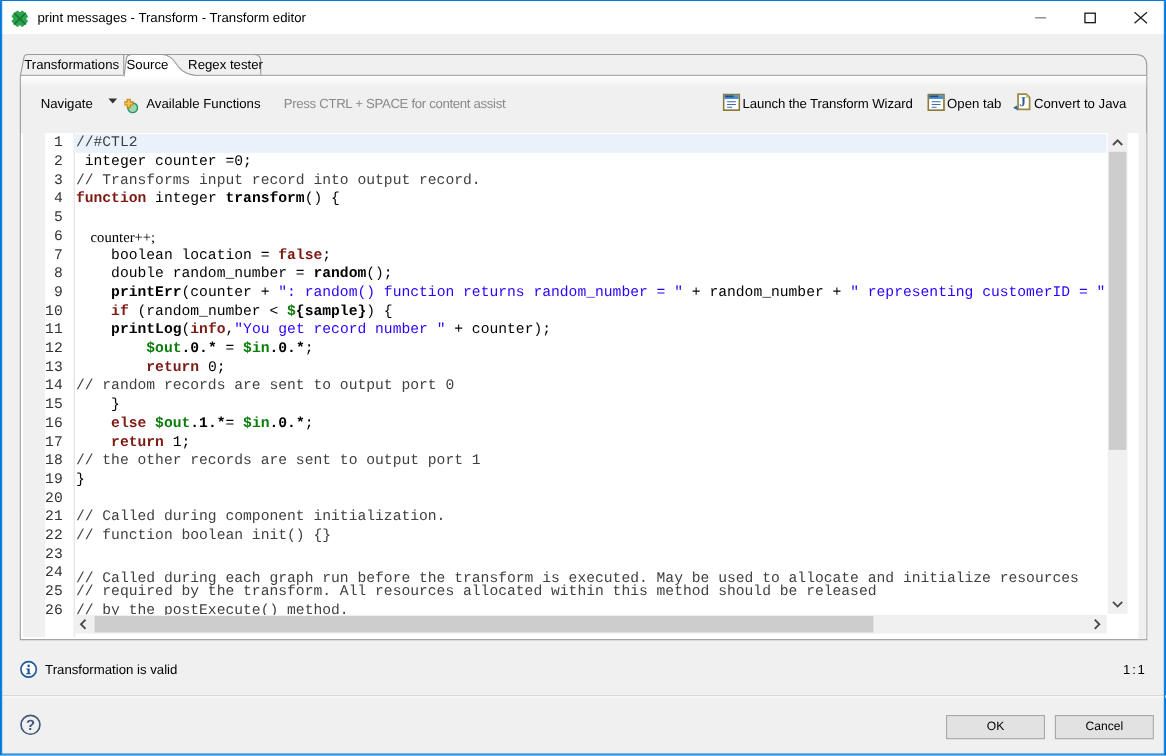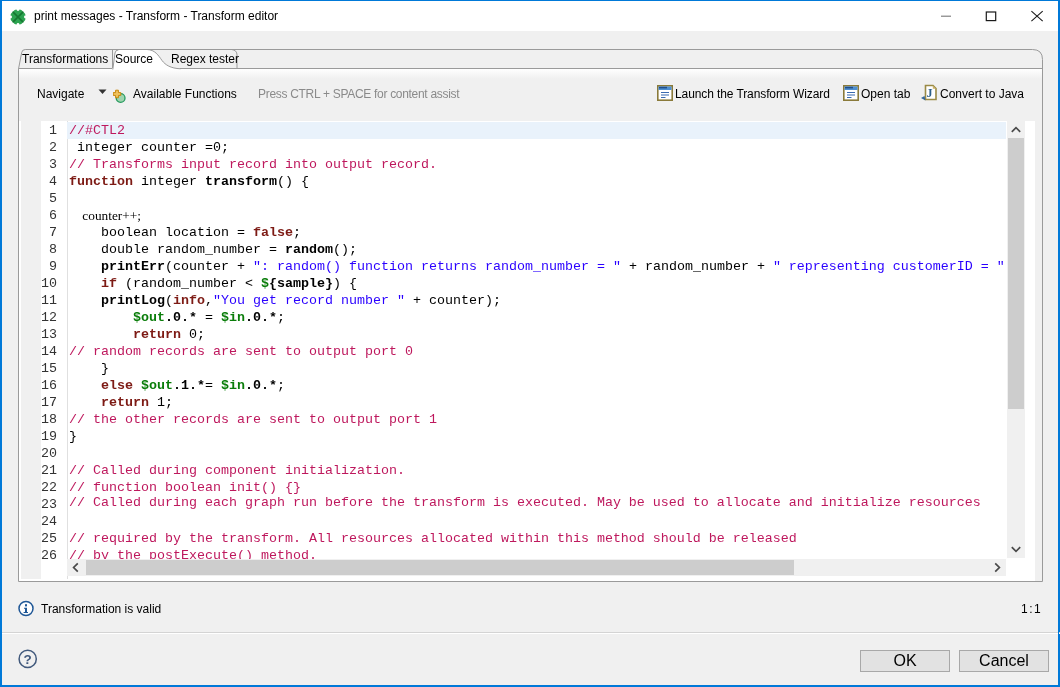--- a/index.html
+++ b/index.html
@@ -9,32 +9,32 @@
   background:#f0f0f0; border:1px solid #0079d8;
   font-family:"Liberation Sans", sans-serif; color:#000;
 }
 .abs { position:absolute; }
 #titlebar { left:0; top:0; width:1058px; height:30px; background:#fff; }
 #title { left:33px; top:8px; font-size:12px; color:#000; }
 .code, .num {
   font-family:"Liberation Mono", monospace;
   font-size:13.33px; line-height:17px; white-space:pre;
 }
-.c { color:#be185d; }
+.c { color:#404040; }
 .k { color:#7d1a14; font-weight:bold; }
 .s { color:#2a00ff; }
 .f { font-weight:bold;text-align:right; }
 .b { font-weight:bold; }
 .g { color:#0a7d0a; font-weight:bold; }
 .line { position:absolute; left:0; width:938px; padding-left:1px; height:17px; overflow:hidden; }
 .num { position:absolute; width:26px; text-align:right; color:#333; }
 .ui12 { font-size:12px; }
 .btn {
   position:absolute; width:90px; height:22px; background:#e2e2e2;
-  border:1px solid #a8a8a8; font-size:16px; text-align:center; line-height:20px;
+  border:1px solid #a8a8a8; font-size:11px; text-align:center; line-height:20px;
 }
 </style>
 </head>
 <body>
 <div id="win">
 
   <div class="abs" style="left:0; top:0; width:1px; height:685px; background:#0079d8; z-index:50;"></div>
   <div class="abs" style="left:1057px; top:0; width:1px; height:685px; background:#0079d8; z-index:50;"></div>
   <div class="abs" style="left:0; top:684px; width:1058px; height:1px; background:#0079d8; z-index:50;"></div>
 
@@ -166,21 +166,21 @@
     <div class="line" style="top:187px;">        <span class="g">$out</span><span class="b">.0.*</span> = <span class="g">$in</span><span class="b">.0.*</span>;</div>
     <div class="line" style="top:204px;">        <span class="k">return</span> 0;</div>
     <div class="line" style="top:221px;"><span class="c">// random records are sent to output port 0</span></div>
     <div class="line" style="top:238px;">    }</div>
     <div class="line" style="top:255px;">    <span class="k">else</span> <span class="g">$out</span><span class="b">.1.*</span>= <span class="g">$in</span><span class="b">.0.*</span>;</div>
     <div class="line" style="top:272px;">    <span class="k">return</span> 1;</div>
     <div class="line" style="top:289px;"><span class="c">// the other records are sent to output port 1</span></div>
     <div class="line" style="top:306px;">}</div>
     <div class="line" style="top:340px;"><span class="c">// Called during component initialization.</span></div>
     <div class="line" style="top:357px;"><span class="c">// function boolean init() {}</span></div>
-    <div class="line" style="top:372px;"><span class="c">// Called during each graph run before the transform is executed. May be used to allocate and initialize resources</span></div>
+    <div class="line" style="top:396px;"><span class="c">// Called during each graph run before the transform is executed. May be used to allocate and initialize resources</span></div>
     <div class="line" style="top:425px;"><span class="c">// by the postExecute() method.</span></div>
     <div class="line" style="top:408px;"><span class="c">// required by the transform. All resources allocated within this method should be released</span></div>
   </div>
 
   <div class="abs" style="left:1006px; top:120px; width:18px; height:437px; background:#f0f0f0;"></div>
   <div class="abs" style="left:1007px; top:137px; width:16px; height:271px; background:#cdcdcd;"></div>
   <svg class="abs" style="left:1006px; top:120px;" width="18" height="17">
     <path d="M4.8,10.8 L9,6.6 L13.2,10.8" fill="none" stroke="#4a4a4a" stroke-width="1.7"></path>
   </svg>
   <svg class="abs" style="left:1006px; top:540px;" width="18" height="17">

